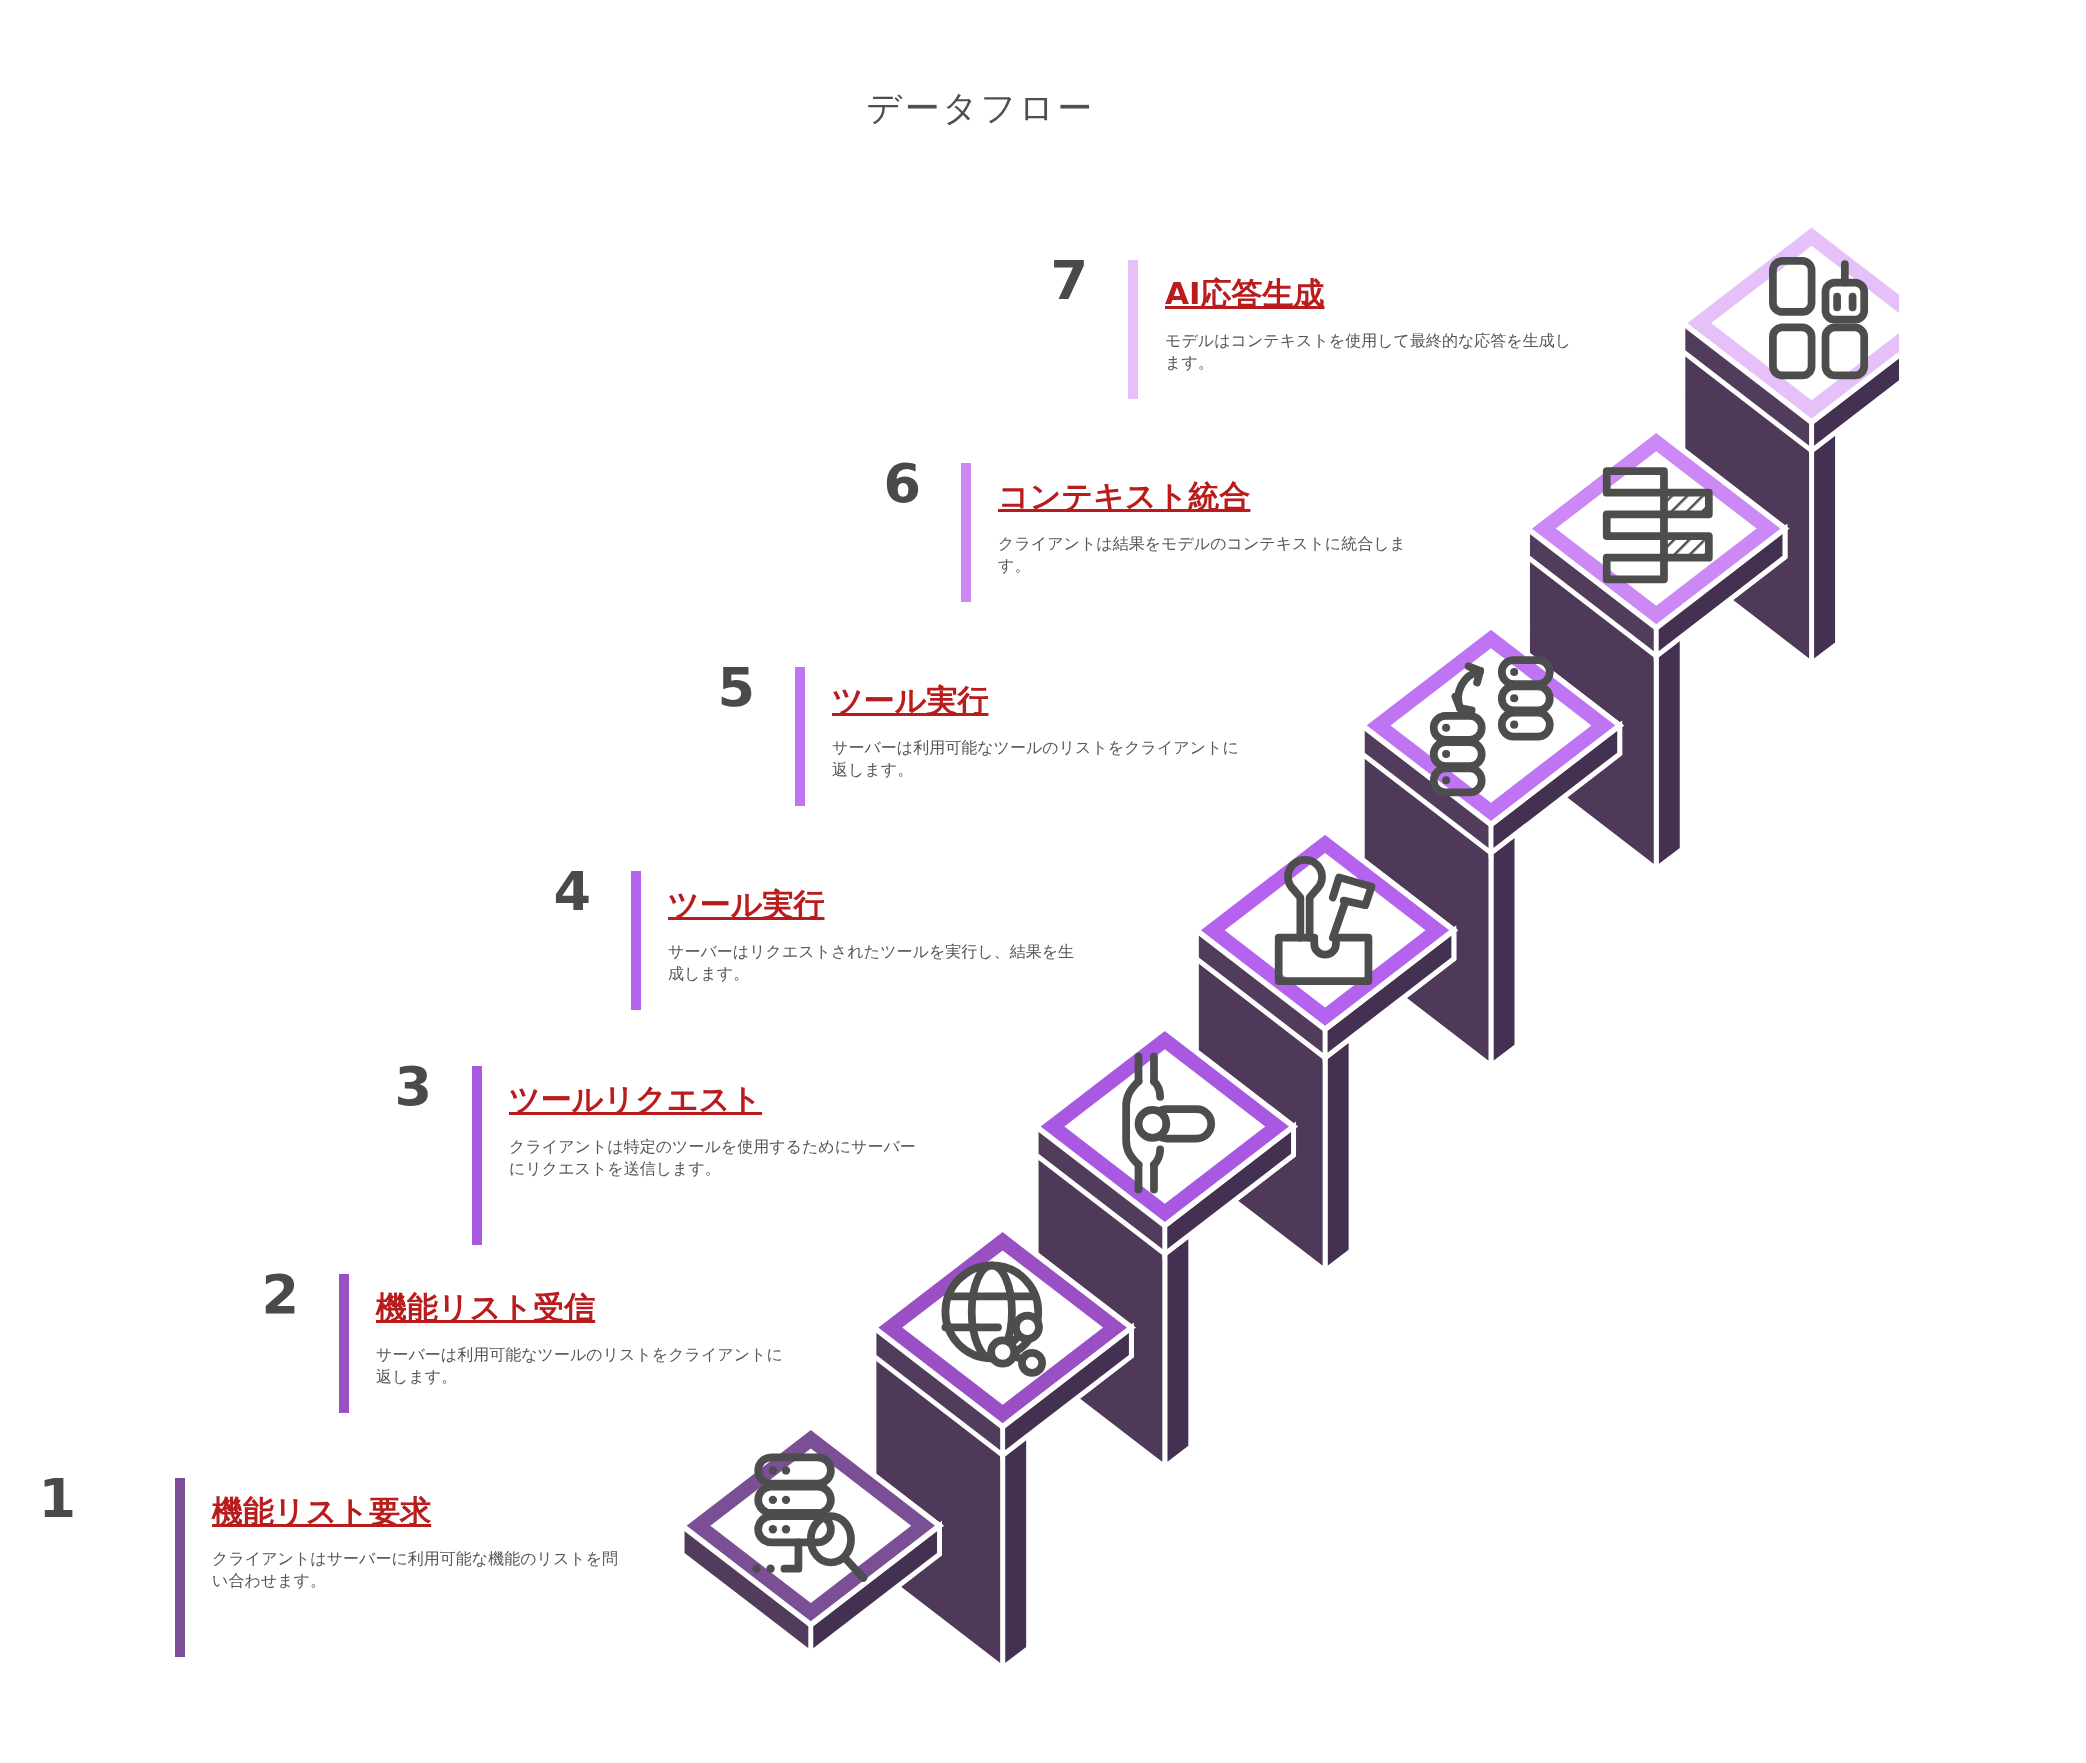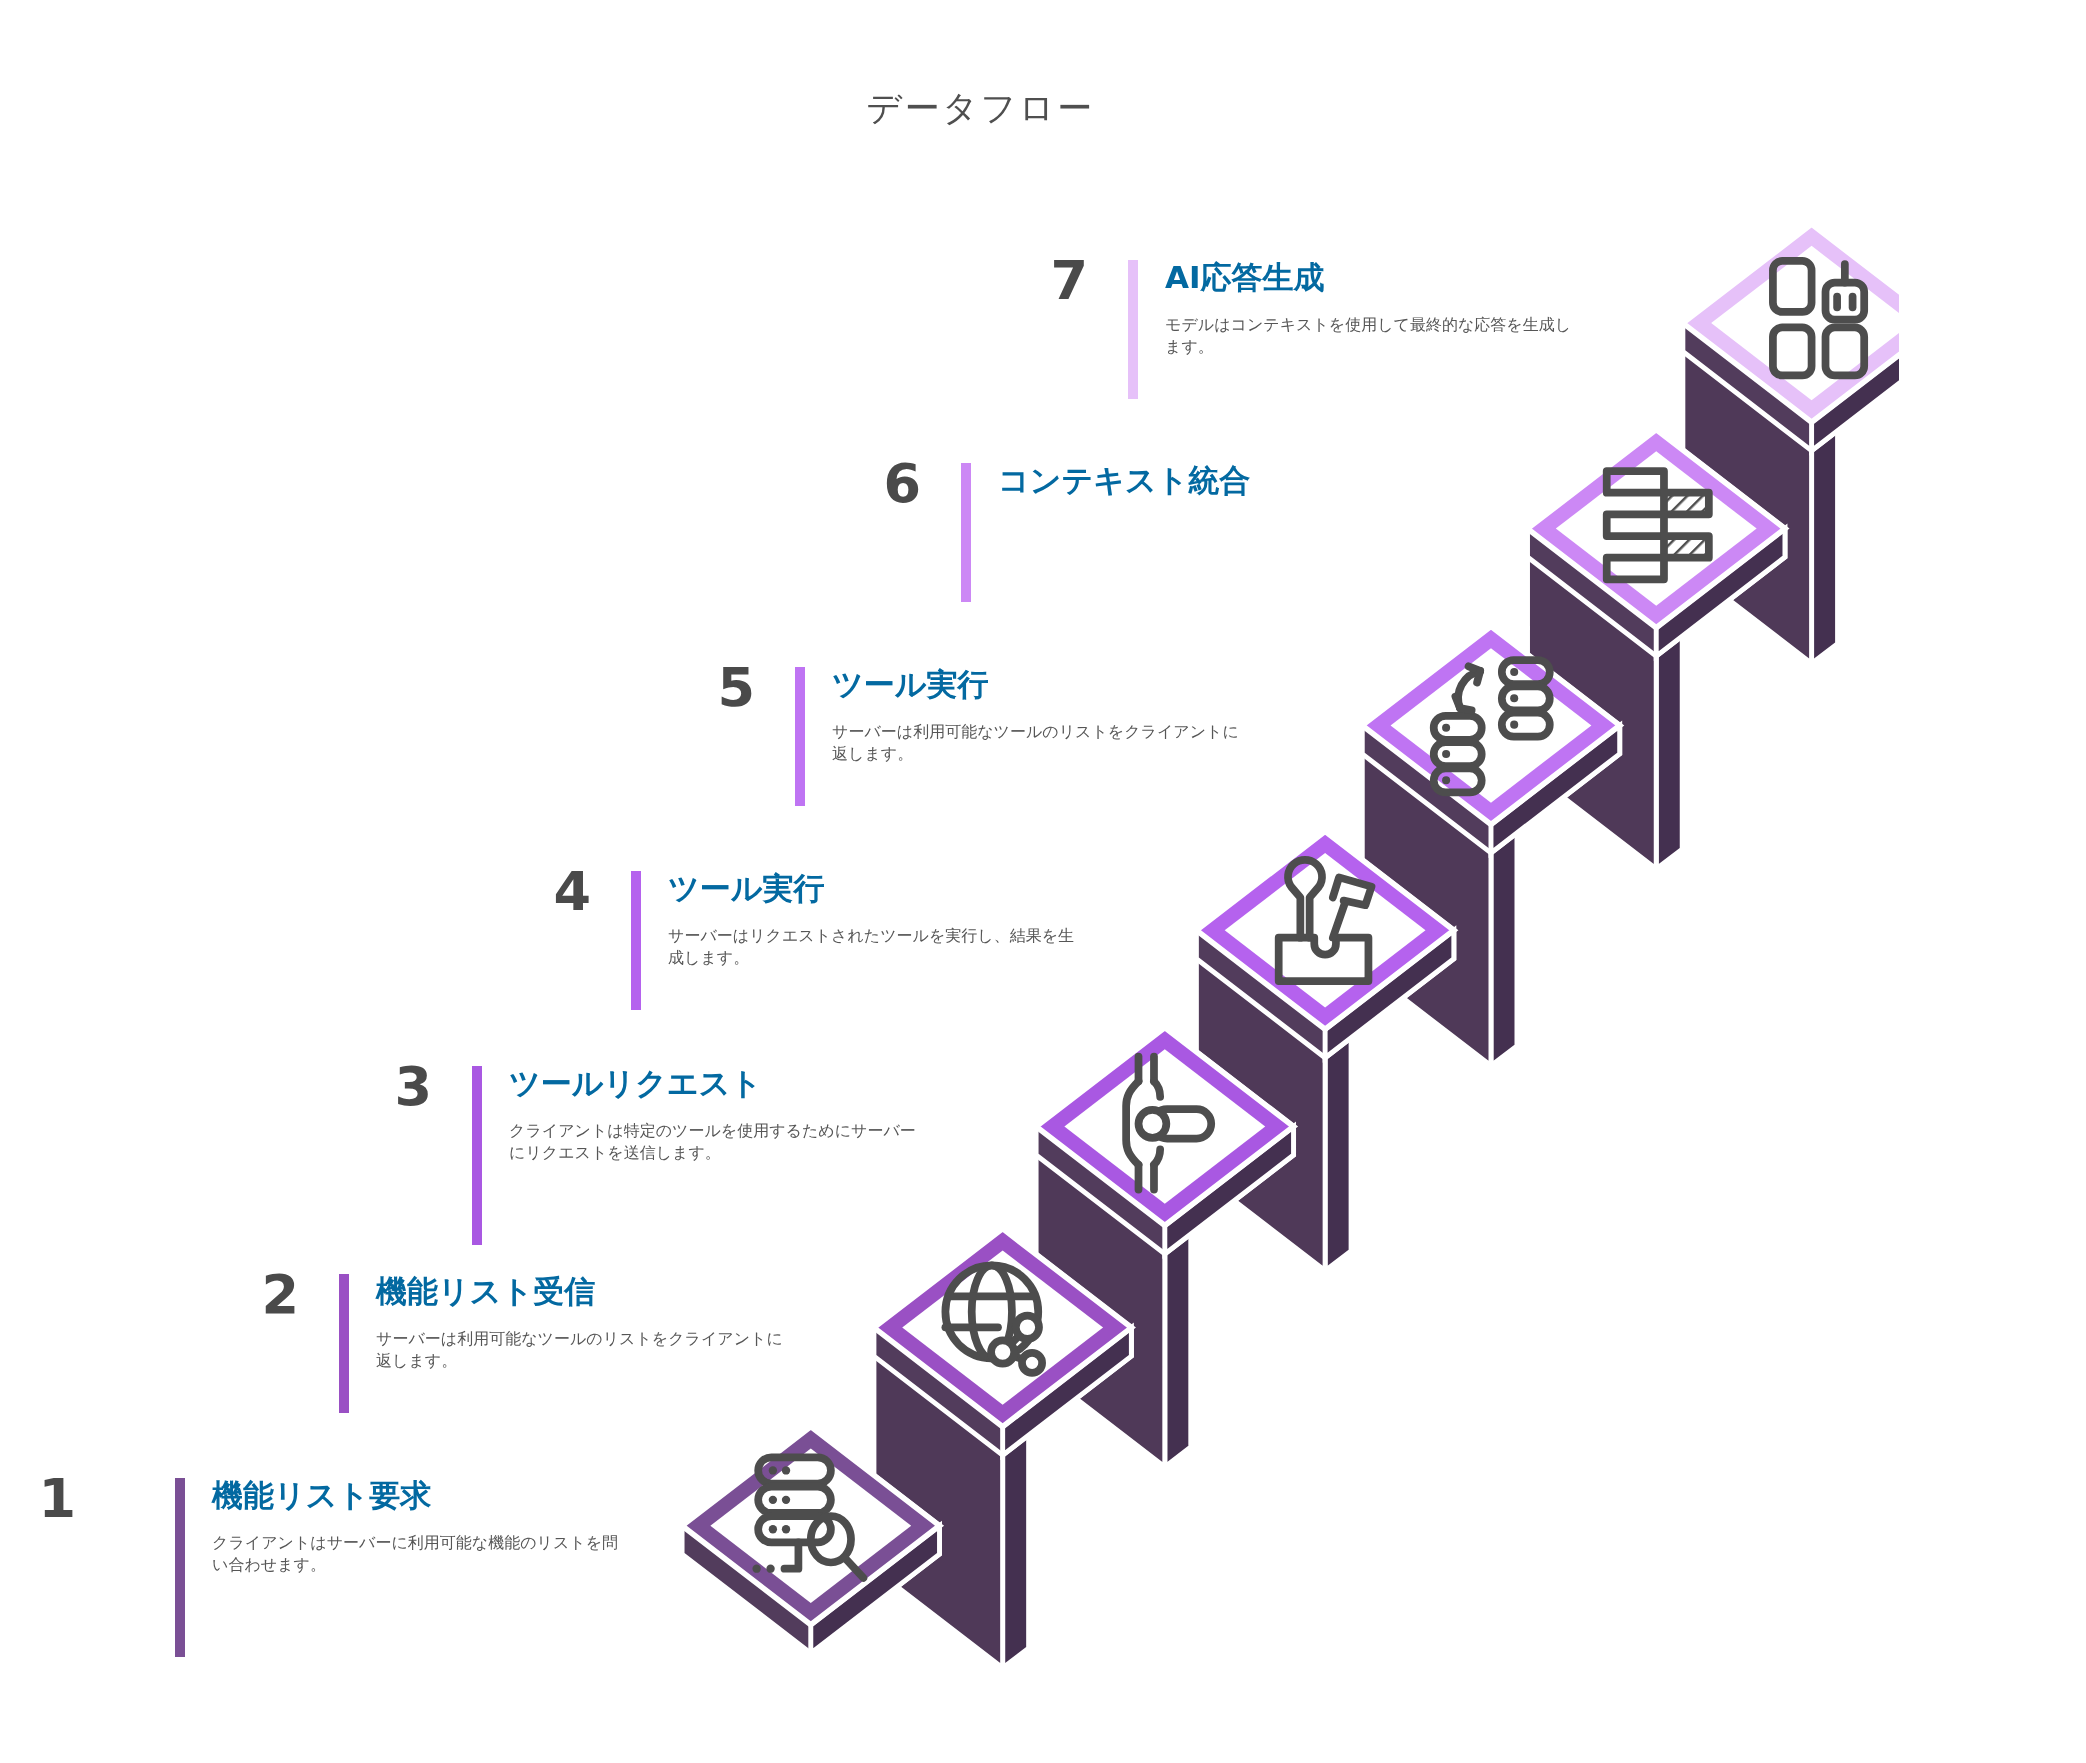--- a/index.html
+++ b/index.html
@@ -18,22 +18,22 @@
   .step{position:absolute;display:flex;align-items:flex-start;}
   .num{
     position:absolute;top:-6.2px;width:93px;text-align:right;
     font-size:54px;font-weight:700;color:#4a4a4a;line-height:1;
   }
   .bar{width:10px;flex:0 0 10px;}
   .bar.short{height:139px;}
   .bar.tall{height:179px;}
   .txt{margin-left:27px;width:421px;}
   .step-title{
-    font-size:31px;font-weight:700;color:#0369a1;line-height:1.15;
-    white-space:nowrap;margin-top:0px;
+    font-size:31px;font-weight:700;color:#b91c1c;line-height:1.15;
+    white-space:nowrap;margin-top:16px;text-decoration:underline;
   }
   .step-desc{
     font-size:16px;color:#565656;line-height:1.38;margin-top:18.6px;width:412px;
   }
 </style>
 </head>
 <body>
 
 <div id="canvas">
 
@@ -223,20 +223,21 @@
       <div class="step-title">ツール実行</div>
       <div class="step-desc">サーバーは利用可能なツールのリストをクライアントに返します。</div>
     </div>
   </div>
 
   <div class="step" style="left: 961px; top: 463px;">
     <div class="num" style="left: -133px;">6</div>
     <div class="bar short" style="background: rgb(204, 136, 245);"></div>
     <div class="txt">
       <div class="step-title">コンテキスト統合</div>
+      <div class="step-desc">クライアントは結果をモデルのコンテキストに統合します。</div>
     </div>
   </div>
 
   <div class="step" style="left: 1128px; top: 260px;">
     <div class="num" style="left: -133px;">7</div>
     <div class="bar short" style="background: rgb(230, 193, 249);"></div>
     <div class="txt">
       <div class="step-title">AI応答生成</div>
       <div class="step-desc">モデルはコンテキストを使用して最終的な応答を生成します。</div>
     </div>

